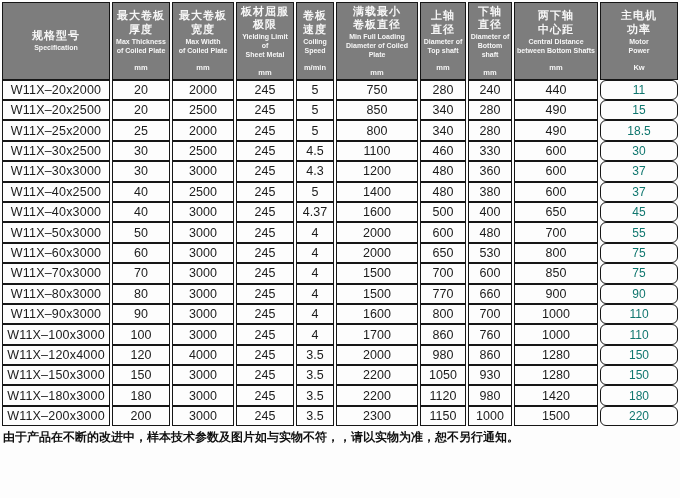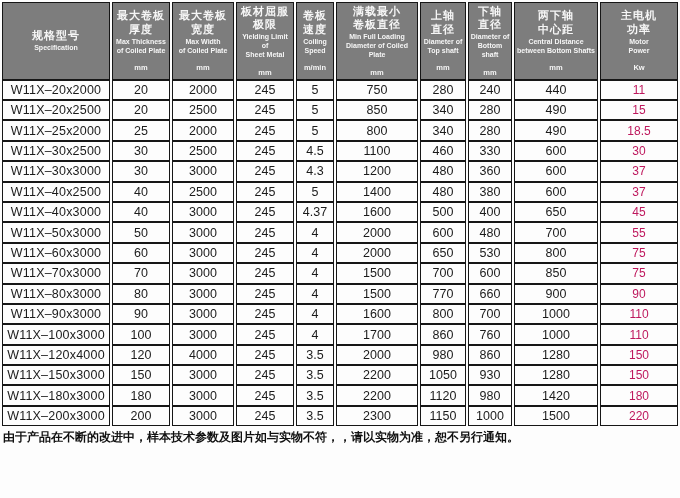--- a/index.html
+++ b/index.html
@@ -69,22 +69,23 @@
     color: #1b1b1b;
     height: 18.4px;
     padding: 0;
     background: #fdfdfd;
     vertical-align: middle;
   }
   td.model {
     letter-spacing: 0.2px;
   }
   td.power {
-    color: #be185d;
+    color: #0f766e;
     font-size: 12px;
+    border-radius: 6px;
   }
   .footer {
     padding: 4px 3px 0 3px;
   }
   .footer-zh {
     font-size: 12px;
     color: #101010;
     font-weight: bold;
     line-height: 1.25;
   }

